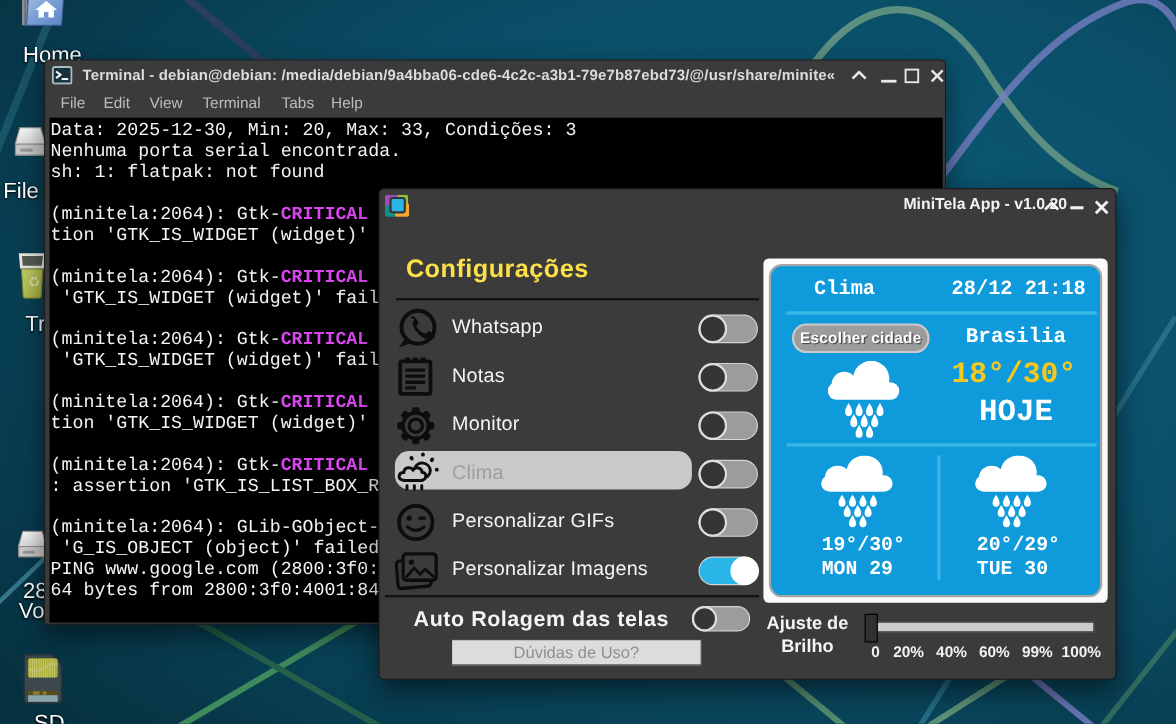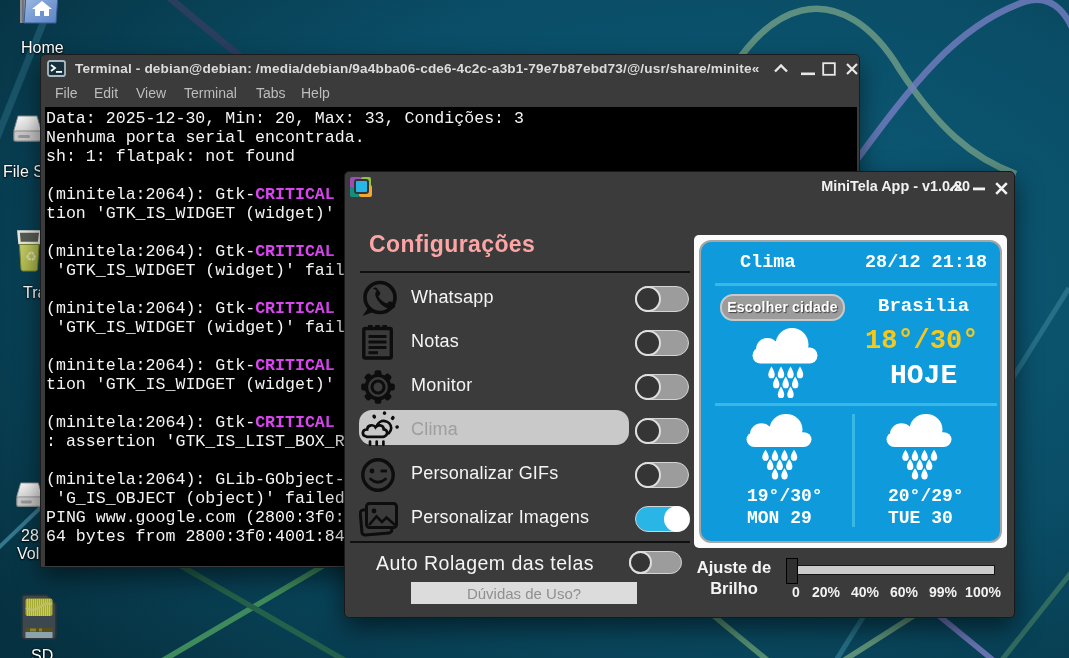--- a/index.html
+++ b/index.html
@@ -1,48 +1,48 @@
 <!DOCTYPE html>
 <html><head><meta charset="utf-8">
 <style>
 *{box-sizing:border-box;margin:0;padding:0}
 html,body{width:1069px;height:658px;overflow:hidden}
 body{position:relative;font-family:"Liberation Sans",sans-serif;background:#0a4a60}
 .abs{position:absolute}
-.dlabel{position:absolute;color:#fff;font-size:16px;text-shadow:0 1px 2px rgba(0,0,0,.95),0 0 2px rgba(0,0,0,.7);white-space:pre}
+.dlabel{position:absolute;color:#fff;font-size:20px;text-shadow:0 1px 2px rgba(0,0,0,.95),0 0 2px rgba(0,0,0,.7);white-space:pre}
 
 #term{position:absolute;left:40px;top:54px;width:820px;height:514px;background:#3b3b3b;border:1px solid #1c1c1c;border-radius:5px 5px 0 0;box-shadow:0 10px 24px rgba(0,0,0,.5)}
 #ttitle{position:absolute;left:34px;top:6px;width:700px;overflow:hidden;white-space:nowrap;color:#dcdcdc;font-weight:bold;font-size:13.6px;letter-spacing:.15px}
 #tmenu{position:absolute;left:0;top:30px;color:#bdbdbd;font-size:14px;width:820px;height:22px}
 #tmenu span{position:absolute}
 #tscreen{position:absolute;left:4px;top:52px;width:812px;height:459px;background:#000}
 #ttext{position:absolute;left:1px;top:1.5px;font-family:"Liberation Mono",monospace;font-size:16.6px;line-height:19px;color:#f4f4f4;white-space:pre}
 #ttext b{color:#d946ef;font-weight:bold}
 
 #app{position:absolute;left:344px;top:171px;width:671px;height:447px;background:#3b3b3b;border:1px solid #191919;border-radius:5px;box-shadow:0 10px 26px rgba(0,0,0,.55)}
 #apptitle{position:absolute;left:0;top:6px;width:625px;text-align:right;color:#f2f2f2;font-weight:bold;font-size:14.4px}
-#conf{position:absolute;left:24px;top:59px;color:#fca5a5;font-weight:bold;font-size:23px;letter-spacing:.4px}
+#conf{position:absolute;left:24px;top:59px;color:#fde047;font-weight:bold;font-size:23px;letter-spacing:.4px}
 .hr{position:absolute;height:2px;background:#101010}
 .rowlbl{position:absolute;color:#f4f4f4;font-weight:normal;font-size:18px;letter-spacing:.2px}
 .toggle{position:absolute;width:54px;height:26px;border-radius:14px;background:#9c9c9c;border:1.5px solid #d4d4d4;box-sizing:border-box}
 .toggle .knob{position:absolute;left:-1.5px;top:-1.5px;width:26px;height:26px;border-radius:50%;background:#353535;border:2.2px solid #dedede;box-sizing:border-box}
 .toggle.on{background:#29b5e6}
 .toggle.on .knob{left:auto;right:-1.5px;background:#fff;border-color:#fff}
 .toggle.sm{width:53px;height:23px}
 .toggle.sm .knob{width:23px;height:23px}
 #hl{position:absolute;left:14px;top:238px;width:270px;height:35px;border-radius:13px;background:#c9c9c9}
 .icon{position:absolute;left:14px}
 
 #wpanel{position:absolute;left:349px;top:63px;width:313px;height:313px;background:#fbfbfb;border-radius:5px}
 #wblue{position:absolute;left:5px;top:5px;width:303px;height:303px;background:#0f9bdb;border:2px solid #a6a6a6;border-radius:12px}
 .mono{font-family:"Liberation Mono",monospace;font-weight:bold;color:#fff;white-space:pre}
 .wsep{position:absolute;background:#3ab8e5}
 #escbtn{position:absolute;left:19px;top:52px;width:125px;height:27px;background:#9c9c9c;border:2px solid #c9c9c9;border-radius:13px;color:#fff;font-weight:bold;font-size:14px;text-align:center;line-height:23px;text-shadow:1px 1px 1px rgba(40,40,40,.8);letter-spacing:.2px}
 
-#autolbl{position:absolute;left:31px;top:380px;color:#f4f4f4;font-weight:normal;font-size:19.5px;letter-spacing:.5px}
+#autolbl{position:absolute;left:31px;top:380px;color:#f4f4f4;font-weight:bold;font-size:19.5px;letter-spacing:.5px}
 #duvbtn{position:absolute;left:65px;top:409px;width:228px;height:24px;background:#dcdcdc;border:1px solid #3a3a3a;color:#8f8f8f;font-size:15px;text-align:center;line-height:23px}
 #ajuste{position:absolute;left:349px;top:385px;width:80px;text-align:center;color:#f4f4f4;font-weight:bold;font-size:16.5px;line-height:21px}
 #strack{position:absolute;left:448px;top:393px;width:202px;height:10px;background:#cccccc;border:1px solid #161616}
 #shandle{position:absolute;left:441px;top:386px;width:12px;height:26px;background:#303030;border:1px solid #000}
 .pct{position:absolute;top:412px;color:#f2f2f2;font-weight:bold;font-size:14px;transform:translateX(-50%)}
 </style></head>
 <body>
 
 <svg class="abs" width="1069" height="658" viewBox="0 0 1069 658" style="left:0;top:0">
   <defs>

